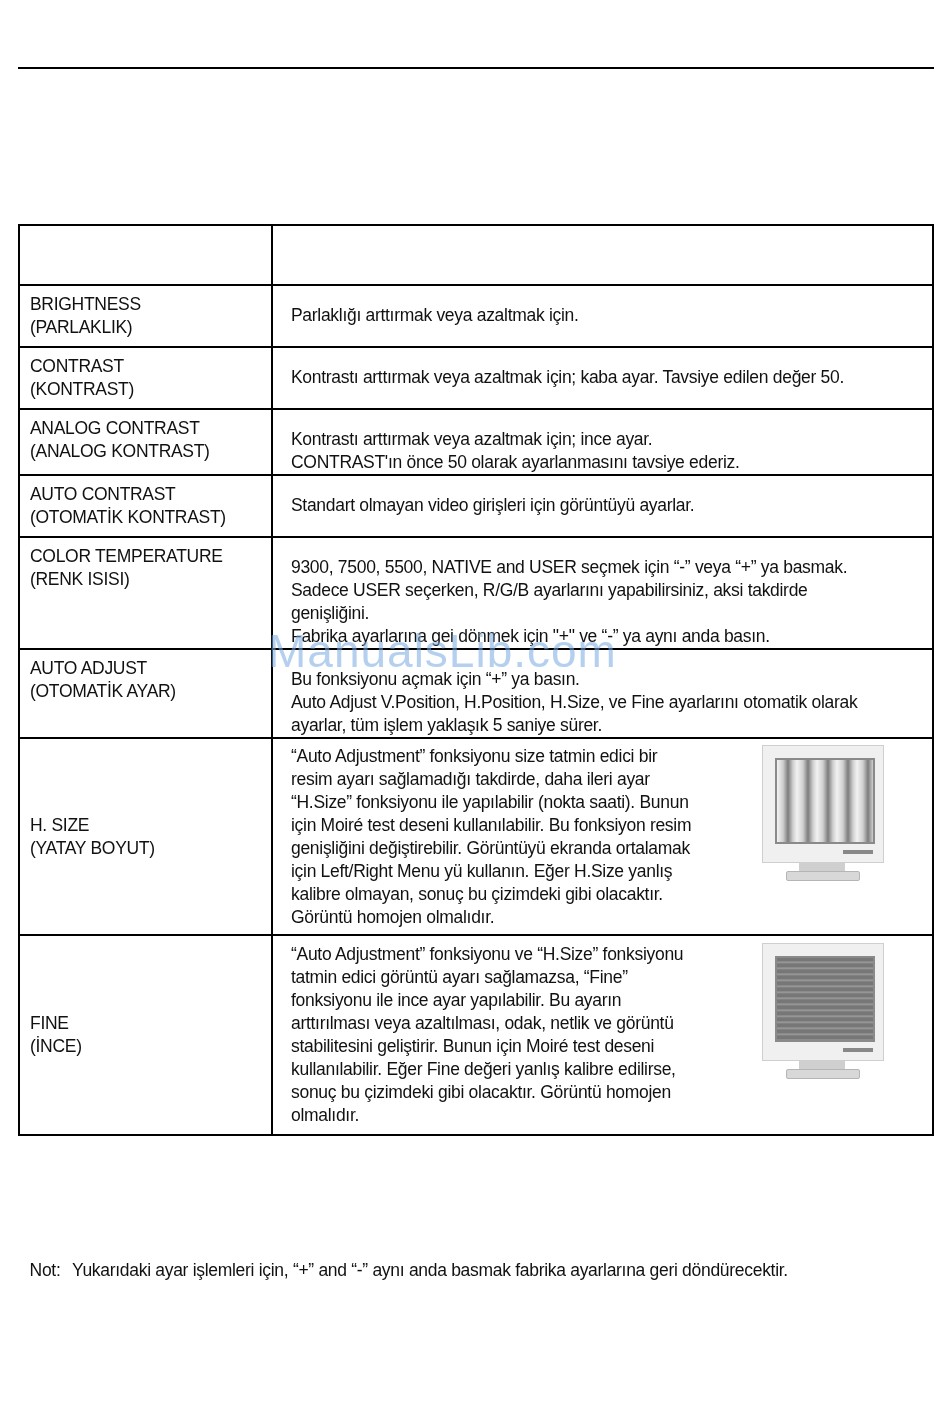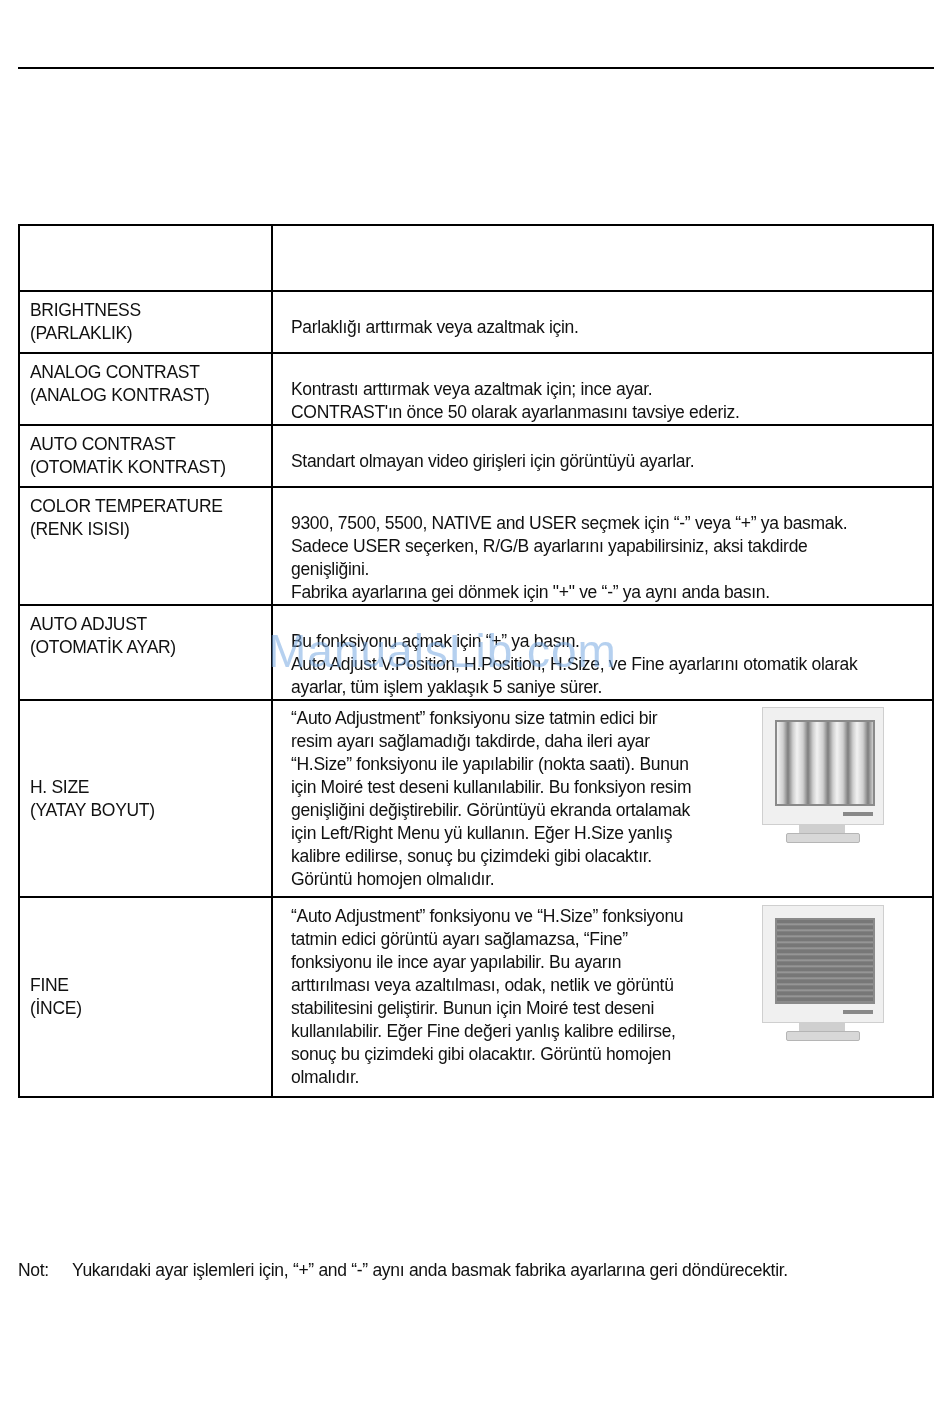--- a/index.html
+++ b/index.html
@@ -13,21 +13,21 @@
   }
   .table {
     position: absolute; left: 18px; top: 224px; width: 916px;
     border-collapse: collapse; table-layout: fixed;
   }
   .table td {
     border: 2px solid #000; vertical-align: top;
     font-size: 17.5px; line-height: 23px; letter-spacing: -0.3px;
   }
   .table td.col1 { width: 231px; padding: 7px 10px 0 10px; }
-  .table td.col2 { padding: 24px 16px 0 18px; }
+  .table td.col2 { padding: 18px 16px 0 18px; }
   .hdr td { height: 40px; }
   .line { display: block; white-space: nowrap; }
   .vmid { vertical-align: middle !important; padding-top: 0 !important; }
   .cellflex { display: flex; justify-content: space-between; }
   .cellflex .txt { width: 440px; }
   .monitor { width: 132px; height: 140px; margin-right: 28px; position: relative; }
   .monitor .bezel {
     position: absolute; left: 6px; top: 0; width: 120px; height: 116px;
     background: #f0f0f0; border: 1px solid #cfcfcf;
   }
@@ -46,21 +46,21 @@
   }
   .monitor .neck {
     position: absolute; left: 43px; top: 117px; width: 46px; height: 9px; background: #cfcfcf; border-bottom: 1px solid #999;
   }
   .monitor .base {
     position: absolute; left: 30px; top: 126px; width: 72px; height: 8px; background: #d8d8d8; border: 1px solid #b5b5b5; border-radius: 2px;
   }
   .note {
     position: absolute; left: 18px; top: 1260px; font-size: 17.5px; letter-spacing: -0.3px; white-space: nowrap;
   }
-  .note .label { display: inline-block; width: 54px; }
+  .note .label { display: inline-block; width: 54px; text-align: center; }
   .watermark {
     position: absolute; left: 268px; top: 624px; font-size: 46px; font-weight: normal;
     color: rgba(120, 170, 225, 0.55); letter-spacing: 1px; pointer-events: none;
     font-family: "Liberation Sans", "DejaVu Sans", sans-serif;
   }
 </style>
 </head>
 <body>
 
 <div class="top-rule"></div>
@@ -75,20 +75,29 @@
   <tr style="height:62px">
     <td class="col1">
       <span class="line">BRIGHTNESS</span>
       <span class="line">(PARLAKLIK)</span>
     </td>
     <td class="col2">
       <span class="line">Parlaklığı arttırmak veya azaltmak için.</span>
     </td>
   </tr>
 
+  <tr style="height:62px">
+    <td class="col1">
+      <span class="line">CONTRAST</span>
+      <span class="line">(KONTRAST)</span>
+    </td>
+    <td class="col2">
+      <span class="line">Kontrastı arttırmak veya azaltmak için; kaba ayar. Tavsiye edilen değer 50.</span>
+    </td>
+  </tr>
 
   <tr style="height:62px">
     <td class="col1">
       <span class="line">ANALOG CONTRAST</span>
       <span class="line">(ANALOG KONTRAST)</span>
     </td>
     <td class="col2">
       <span class="line">Kontrastı arttırmak veya azaltmak için; ince ayar.</span>
       <span class="line">CONTRAST'ın önce 50 olarak ayarlanmasını tavsiye ederiz.</span>
     </td>
@@ -138,21 +147,21 @@
     </td>
     <td class="col2 vmid">
       <div class="cellflex">
         <div class="txt">
           <span class="line">“Auto Adjustment” fonksiyonu size tatmin edici bir</span>
           <span class="line">resim ayarı sağlamadığı takdirde, daha ileri ayar</span>
           <span class="line">“H.Size” fonksiyonu ile yapılabilir (nokta saati). Bunun</span>
           <span class="line">için Moiré test deseni kullanılabilir. Bu fonksiyon resim</span>
           <span class="line">genişliğini değiştirebilir. Görüntüyü ekranda ortalamak</span>
           <span class="line">için Left/Right Menu yü kullanın. Eğer H.Size yanlış</span>
-          <span class="line">kalibre edilirse, sonuç bu çizimdeki gibi olacaktır.</span>
+          <span class="line">kalibre olmayan, sonuç bu çizimdeki gibi olacaktır.</span>
           <span class="line">Görüntü homojen olmalıdır.</span>
         </div>
         <div class="monitor">
           <div class="bezel">
                 <div class="screen vstripes"></div>
                 <div class="controls"></div>
               </div>
           <div class="neck"></div>
           <div class="base"></div>
         </div>

